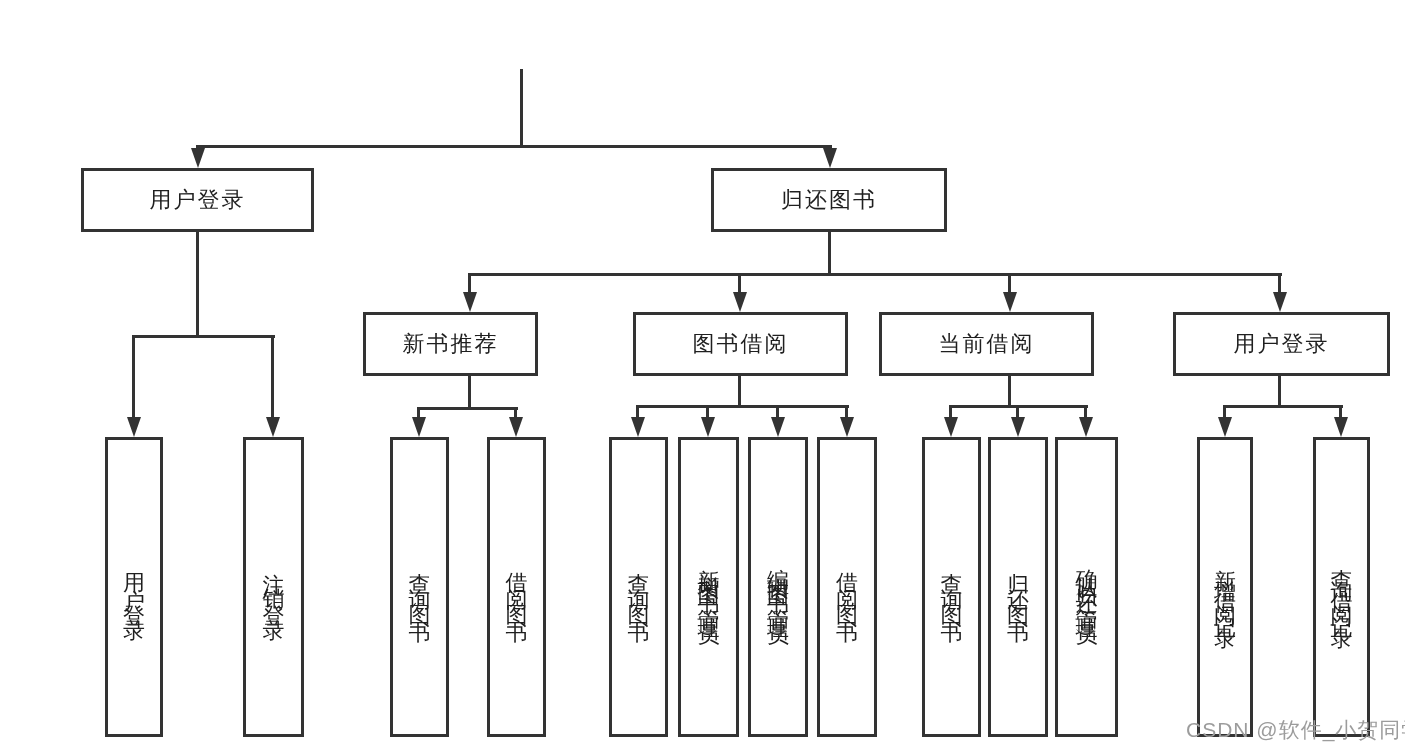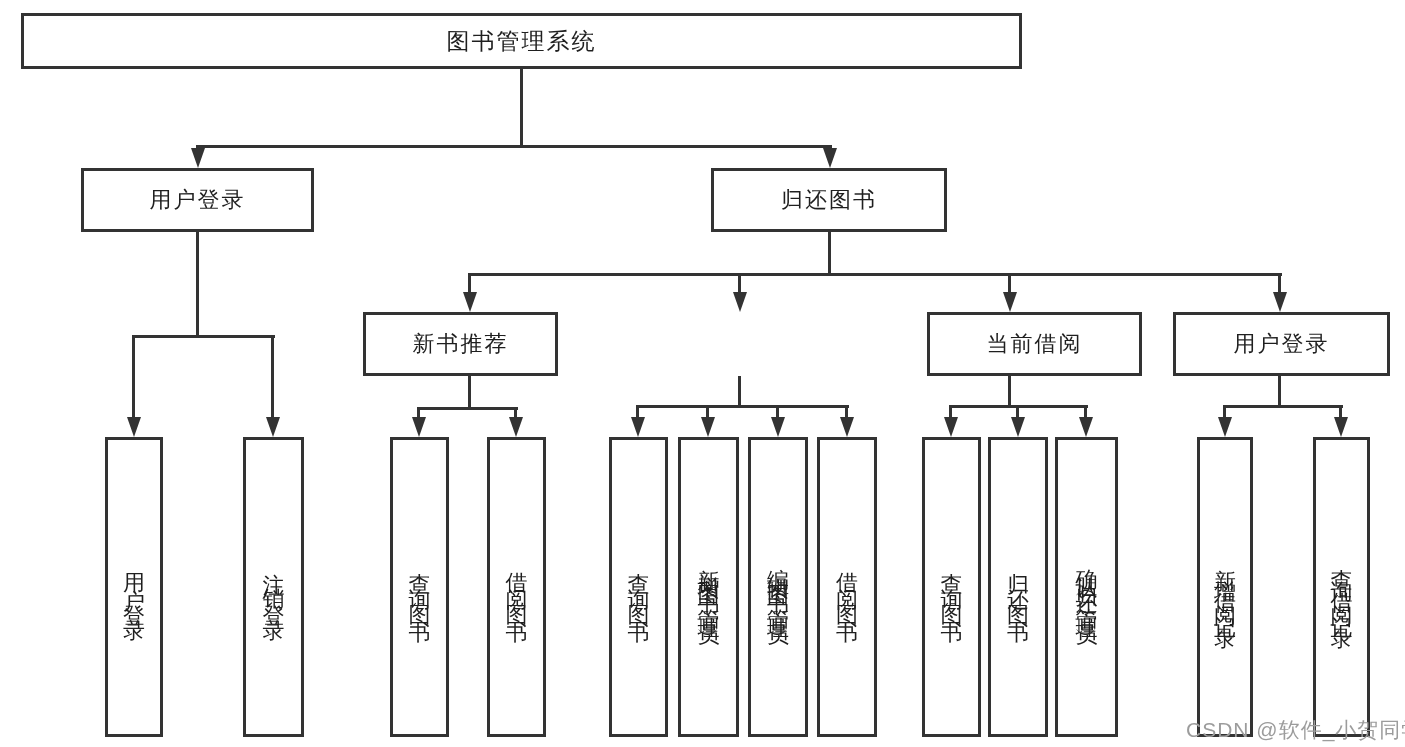--- a/index.html
+++ b/index.html
@@ -96,30 +96,30 @@
   <div class="vl" style="left:1084px;top:405px;height:14px"></div>
   <div class="ah" style="left:1079px;top:417px"></div>
 
   <div class="vl" style="left:1278px;top:376px;height:32px"></div>
   <div class="hl" style="left:1223px;top:405px;width:120px"></div>
   <div class="vl" style="left:1223px;top:405px;height:14px"></div>
   <div class="ah" style="left:1218px;top:417px"></div>
   <div class="vl" style="left:1339px;top:405px;height:14px"></div>
   <div class="ah" style="left:1334px;top:417px"></div>
 
-  <div class="b root" style="left:21px;top:13px;width:1001px;height:56px">图书管理系统</div>
 
   <div class="b" style="left:81px;top:168px;width:233px;height:64px">用户登录</div>
 
   <div class="b" style="left:711px;top:168px;width:236px;height:64px">归还图书</div>
 
-  <div class="b" style="left:363px;top:312px;width:195px;height:64px">新书推荐</div>
+  <div class="b" style="left:363px;top:312px;width:175px;height:64px">新书推荐</div>
 
+  <div class="b" style="left:633px;top:312px;width:215px;height:64px">图书借阅</div>
 
-  <div class="b" style="left:927px;top:312px;width:215px;height:64px">当前借阅</div>
+  <div class="b" style="left:879px;top:312px;width:215px;height:64px">当前借阅</div>
 
   <div class="b" style="left:1173px;top:312px;width:217px;height:64px">用户登录</div>
 
   <div class="b" style="left:105px;top:437px;width:58px;height:300px">
     <span class="vtext">用户登录</span>
   </div>
   <div class="b" style="left:243px;top:437px;width:61px;height:300px">
     <span class="vtext">注销登录</span>
   </div>
 

